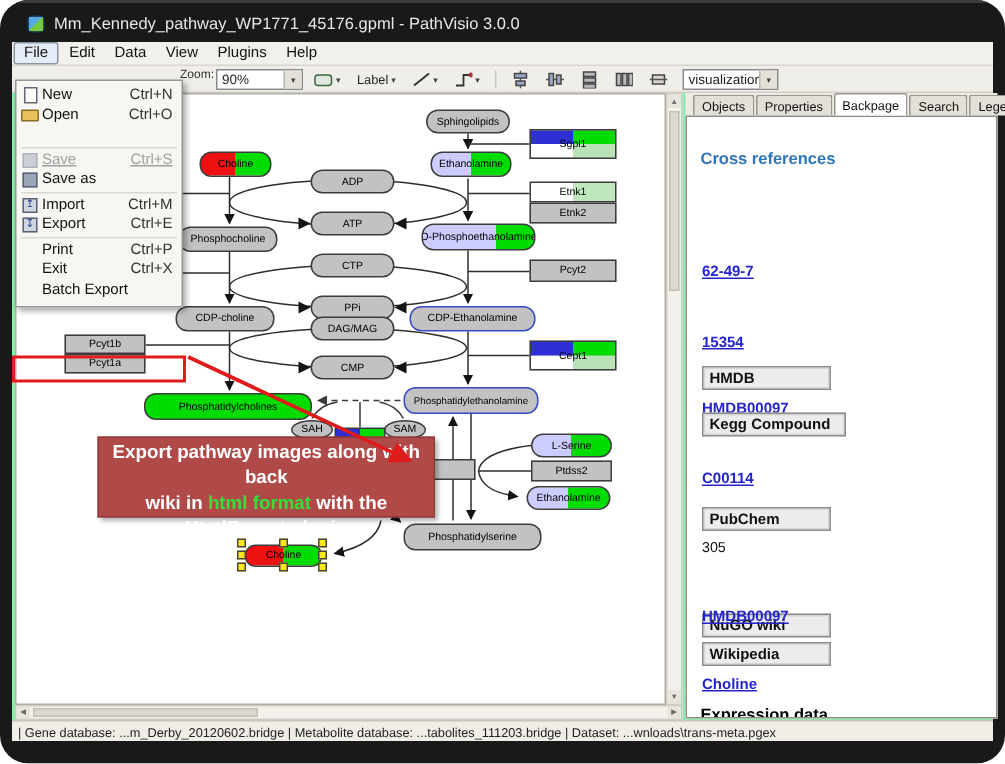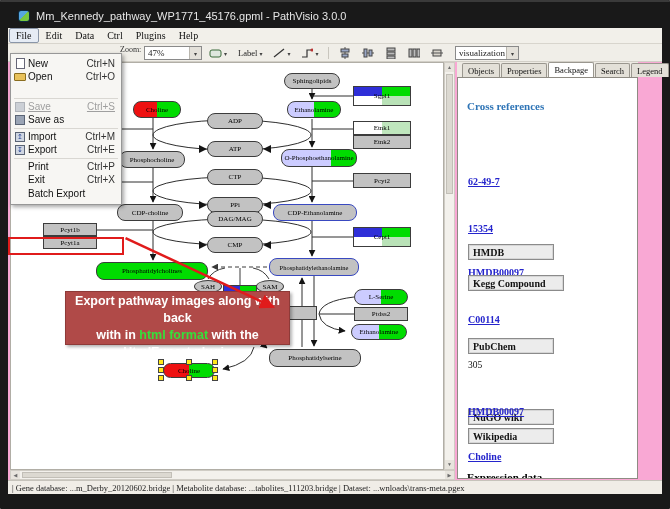--- a/index.html
+++ b/index.html
@@ -1,22 +1,22 @@
 <!DOCTYPE html>
 <html><head>
 <meta charset="utf-8">
 <style>
   html,body{margin:0;padding:0;background:#ffffff;}
   *{box-sizing:border-box;}
   body{font-family:"Liberation Sans","DejaVu Sans",sans-serif;}
-  .window{position:relative;width:670px;height:509px;background:#191919;border-radius:1px;overflow:hidden;}
+  .window{position:relative;width:670px;height:509px;background:#191919;border-radius:19px;overflow:hidden;}
   .frame-hl{position:absolute;left:0;top:0;right:0;height:2px;background:#3a3a3a;border-radius:9px 9px 0 0;}
   .titlebar{position:absolute;left:8px;top:6px;right:8px;height:20px;color:#e6e6e6;font-size:11px;display:flex;align-items:center;}
   .title-icon{width:12px;height:12px;margin:0 6px 0 10px;border-radius:3px;background:linear-gradient(135deg,#57a7e0 0 50%,#79c940 50% 100%);border:1px solid #0d2b42;}
-  .app{position:absolute;left:8px;top:28px;right:8px;bottom:15px;background:#f9a8d4;font-family:Liberation Serif, serif;}
+  .app{position:absolute;left:8px;top:28px;right:8px;bottom:15px;background:#86efac;}
   
   .menubar{position:absolute;left:0;top:0;right:0;height:16px;background:#f2f0ea;border-bottom:1px solid #d8d5cd;display:flex;align-items:center;font-size:10px;color:#111;}
   .menu-item{padding:1px 6px;margin-left:1px;}
   .menu-item.open{border:1px solid #8a96a8;background:#e6ecf5;border-radius:2px;}
   
   .toolbar{position:absolute;left:0;top:16px;right:0;height:18px;background:#f0eee8;border-bottom:1px solid #d2cfc7;font-size:9px;color:#222;}
   .tb-zoom-label{position:absolute;left:112px;top:1px;font-size:8px;color:#333;}
   .combo{position:absolute;height:14px;background:#ffffff;border:1px solid #8a8a8a;font-size:9px;display:flex;align-items:center;}
   .combo .val{flex:1;padding-left:3px;white-space:nowrap;overflow:hidden;}
   .combo .arr{width:12px;height:100%;background:#e4e1da;border-left:1px solid #b9b6ae;display:flex;align-items:center;justify-content:center;font-size:6px;color:#444;}
@@ -40,21 +40,21 @@
   .gene-bg{background:linear-gradient(to right,#2f2fd8 0 50%,#00dc00 50% 100%);}
   .quad{background-image:linear-gradient(#2f2fd8,#2f2fd8),linear-gradient(#00dc00,#00dc00),linear-gradient(#ffffff,#ffffff),linear-gradient(#b9e2b7,#b9e2b7);background-size:50% 50%;background-position:left top,right top,left bottom,right bottom;background-repeat:no-repeat;}
   .ellipse{border-radius:50%;}
   .handle{position:absolute;width:6px;height:6px;background:#ffe81a;border:1px solid #444;z-index:6;}
   
   .vscroll{position:absolute;left:436px;top:34px;width:11px;height:408px;background:#f3f1ec;border:1px solid #cfccc4;}
   .hscroll{position:absolute;left:2px;top:442px;width:445px;height:10px;background:#f3f1ec;border:1px solid #cfccc4;}
   .sbtn{position:absolute;background:#e7e4dd;color:#6b6b6b;font-size:5px;display:flex;align-items:center;justify-content:center;}
   .sthumb{position:absolute;background:#dcd9d1;border:1px solid #c2bfb7;}
   
-  .rpanel{position:absolute;left:449px;top:34px;width:181px;height:417px;background:#edeae3;}
+  .rpanel{position:absolute;left:449px;top:34px;width:208px;height:417px;background:#edeae3;}
   .tabs{position:absolute;left:0;top:0;right:0;height:15px;display:flex;align-items:flex-end;font-size:8.5px;color:#111;padding-left:5px;}
   .tab{height:14px;padding:0 5px;border:1px solid #9a978f;border-bottom:none;background:#e3e0d8;display:flex;align-items:center;margin-right:1px;border-radius:2px 2px 0 0;}
   .tab.active{background:#ffffff;height:15px;position:relative;z-index:2;}
   .rcontent{position:absolute;left:0;top:15px;right:0;bottom:0;background:#ffffff;border:1px solid #8e8b83;overflow:hidden;}
   .bp-header{position:absolute;left:9px;top:22px;font-size:11px;font-weight:bold;color:#2e74b6;}
   .bp-box{position:absolute;left:10px;width:86px;height:16px;background:#ececec;border:1px solid #8b8b8b;box-shadow:0 0 0 1px #d6d6d6 inset;font-size:10px;font-weight:bold;color:#111;display:flex;align-items:center;padding-left:4px;}
   .bp-box.wide{width:96px;}
   .bp-link{position:absolute;left:10px;font-size:10px;font-weight:bold;color:#2424cc;text-decoration:underline;}
   .bp-val{position:absolute;left:10px;font-size:9.5px;color:#111;}
   .bp-footer{position:absolute;left:9px;font-size:11px;font-weight:bold;color:#000;}
@@ -89,29 +89,29 @@
     <span class="title-icon"></span>
     <span>Mm_Kennedy_pathway_WP1771_45176.gpml - PathVisio 3.0.0</span>
   </div>
 
   <div class="app">
 
     <div class="menubar">
       <span class="menu-item open">File</span>
       <span class="menu-item">Edit</span>
       <span class="menu-item">Data</span>
-      <span class="menu-item">Ctrl</span>
+      <span class="menu-item">View</span>
       <span class="menu-item">Plugins</span>
       <span class="menu-item">Help</span>
     </div>
 
     <div class="toolbar">
       <span class="tb-zoom-label">Zoom:</span>
       <div class="combo" style="left:136px;top:2px;width:58px;">
-        <span class="val">47%</span>
+        <span class="val">90%</span>
         <span class="arr">▾</span>
       </div>
       <div class="tb-buttons">
         <span class="tb-btn">
           <svg class="ico" width="13" height="10">
               <rect x="1" y="2" width="11" height="7" rx="2" fill="#dfe7df" stroke="#3a6a3a"></rect>
             </svg>
           <span class="drop">▾</span>
         </span>
         <span class="tb-btn">
@@ -386,21 +386,21 @@
     <div class="prow" style="top:133px;">
       <span class="micon"></span>
       <span class="plabel">Batch Export</span>
     </div>
   </div>
 
   <div class="redbox"></div>
 
   <div class="callout">
     <div>Export pathway images along with back</div>
-    <div><span>with in </span><span class="hl">html format</span><span> with the</span></div>
+    <div><span>wiki in </span><span class="hl">html format</span><span> with the</span></div>
     <div>HtmlExport plugin</div>
   </div>
 
   <svg class="overlay-arrow" width="670" height="509" viewBox="0 0 670 509">
     <defs>
       <marker id="rah" viewBox="0 0 10 10" refX="8" refY="5" markerWidth="6" markerHeight="6" orient="auto">
           <path d="M0,0 L10,5 L0,10 z" fill="#e01b1b"></path>
         </marker>
     </defs>
     <line x1="120" y1="257" x2="279" y2="288" stroke="#e01b1b" stroke-width="2.5" marker-end="url(#rah)" transform="rotate(14 200 270)"></line>

